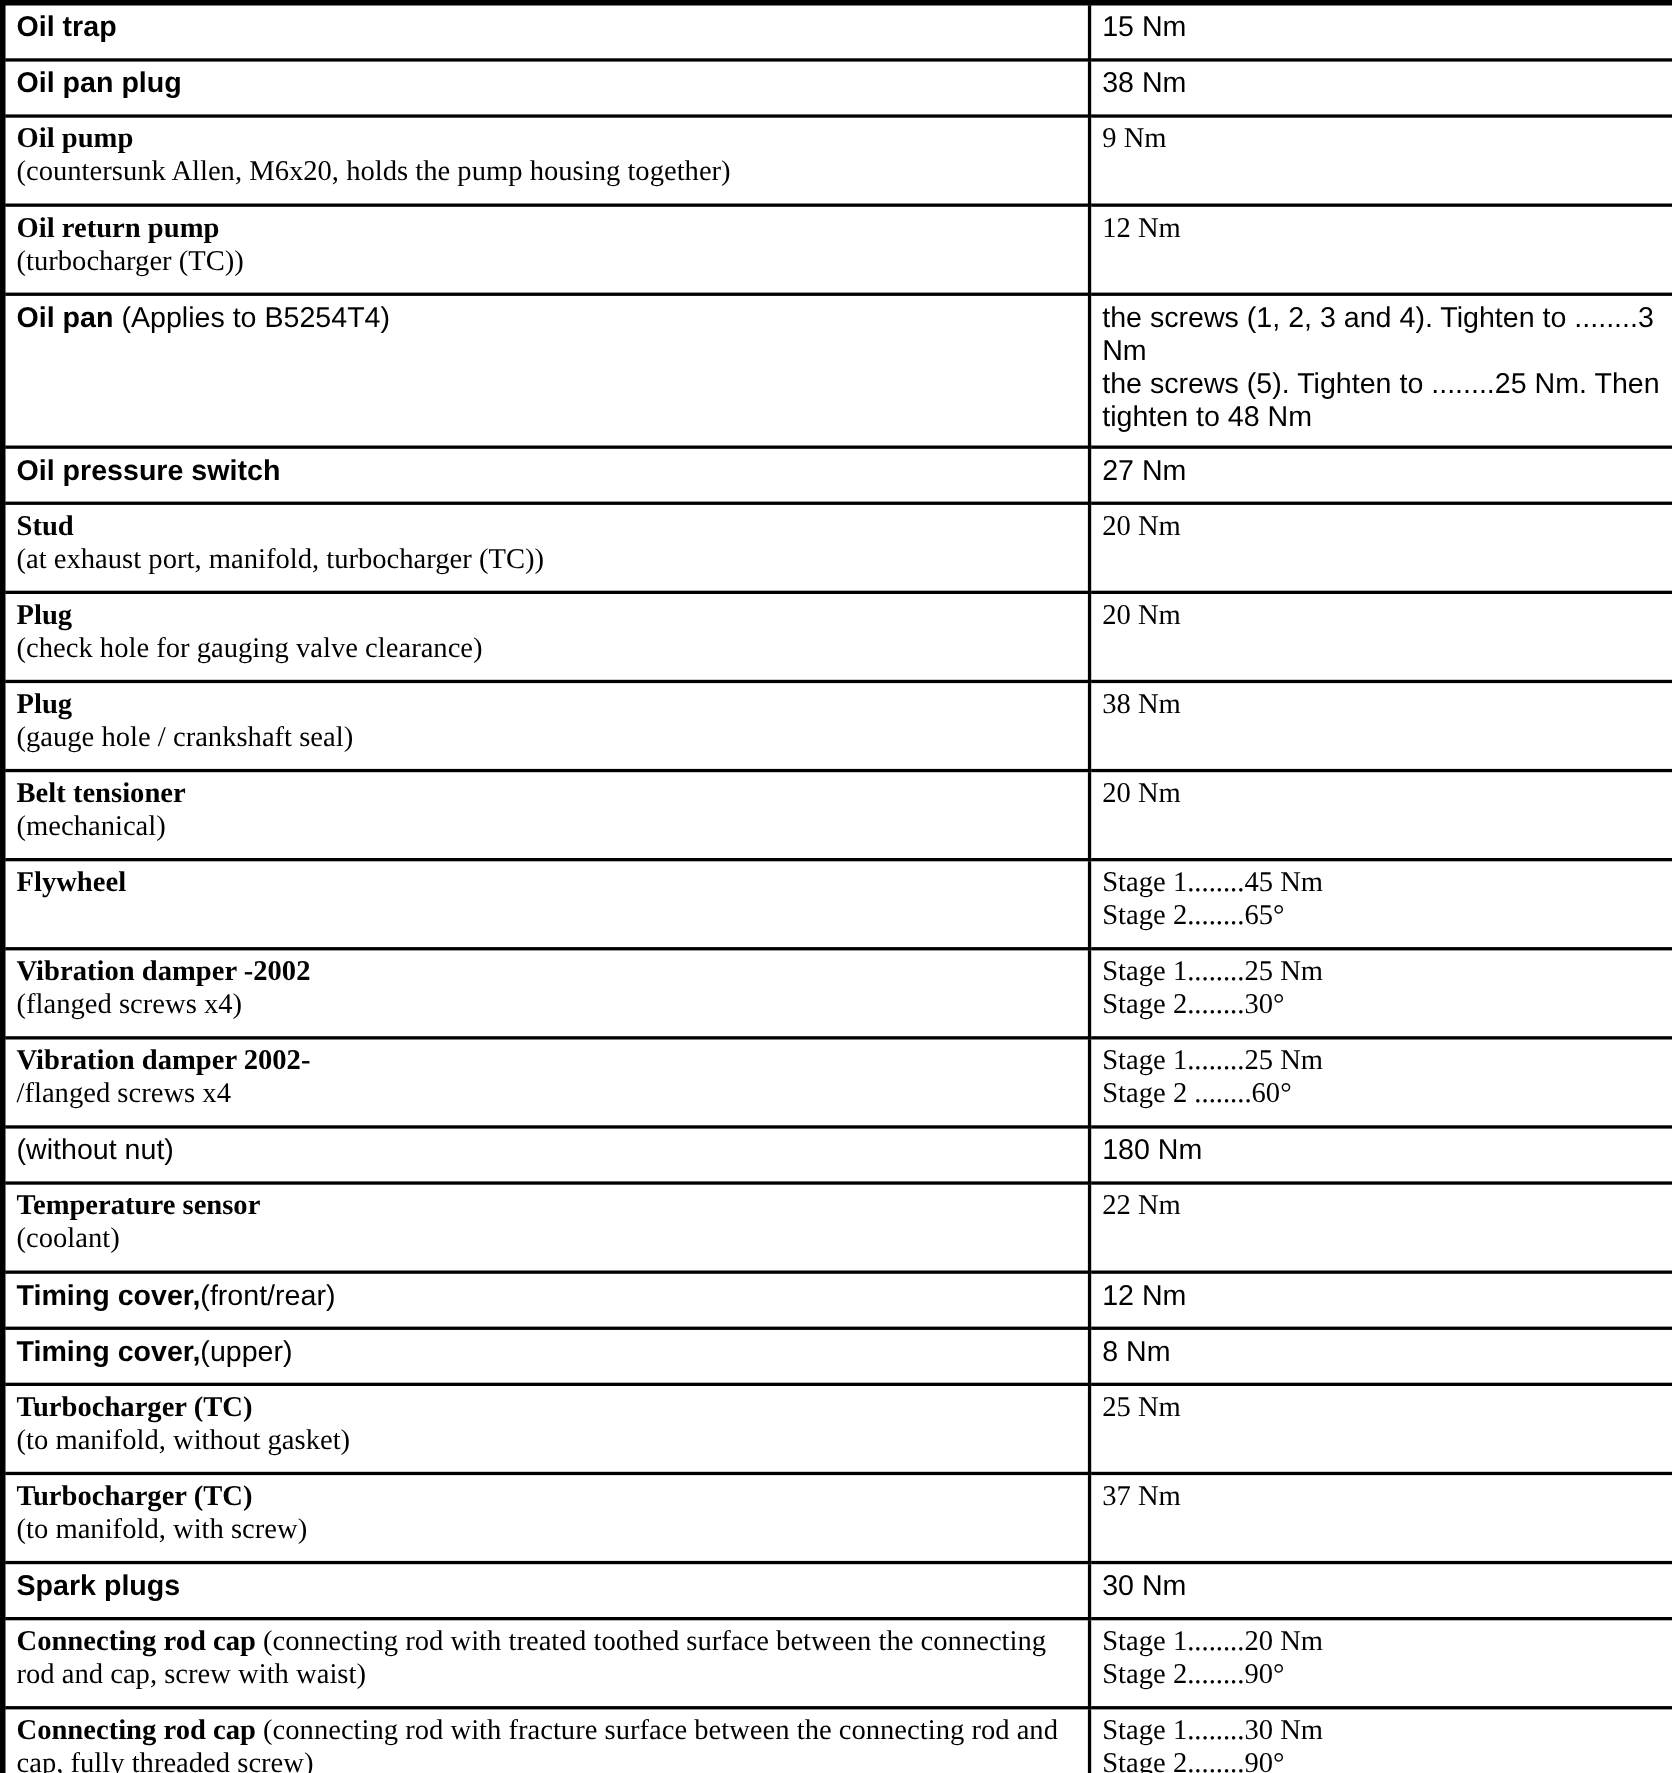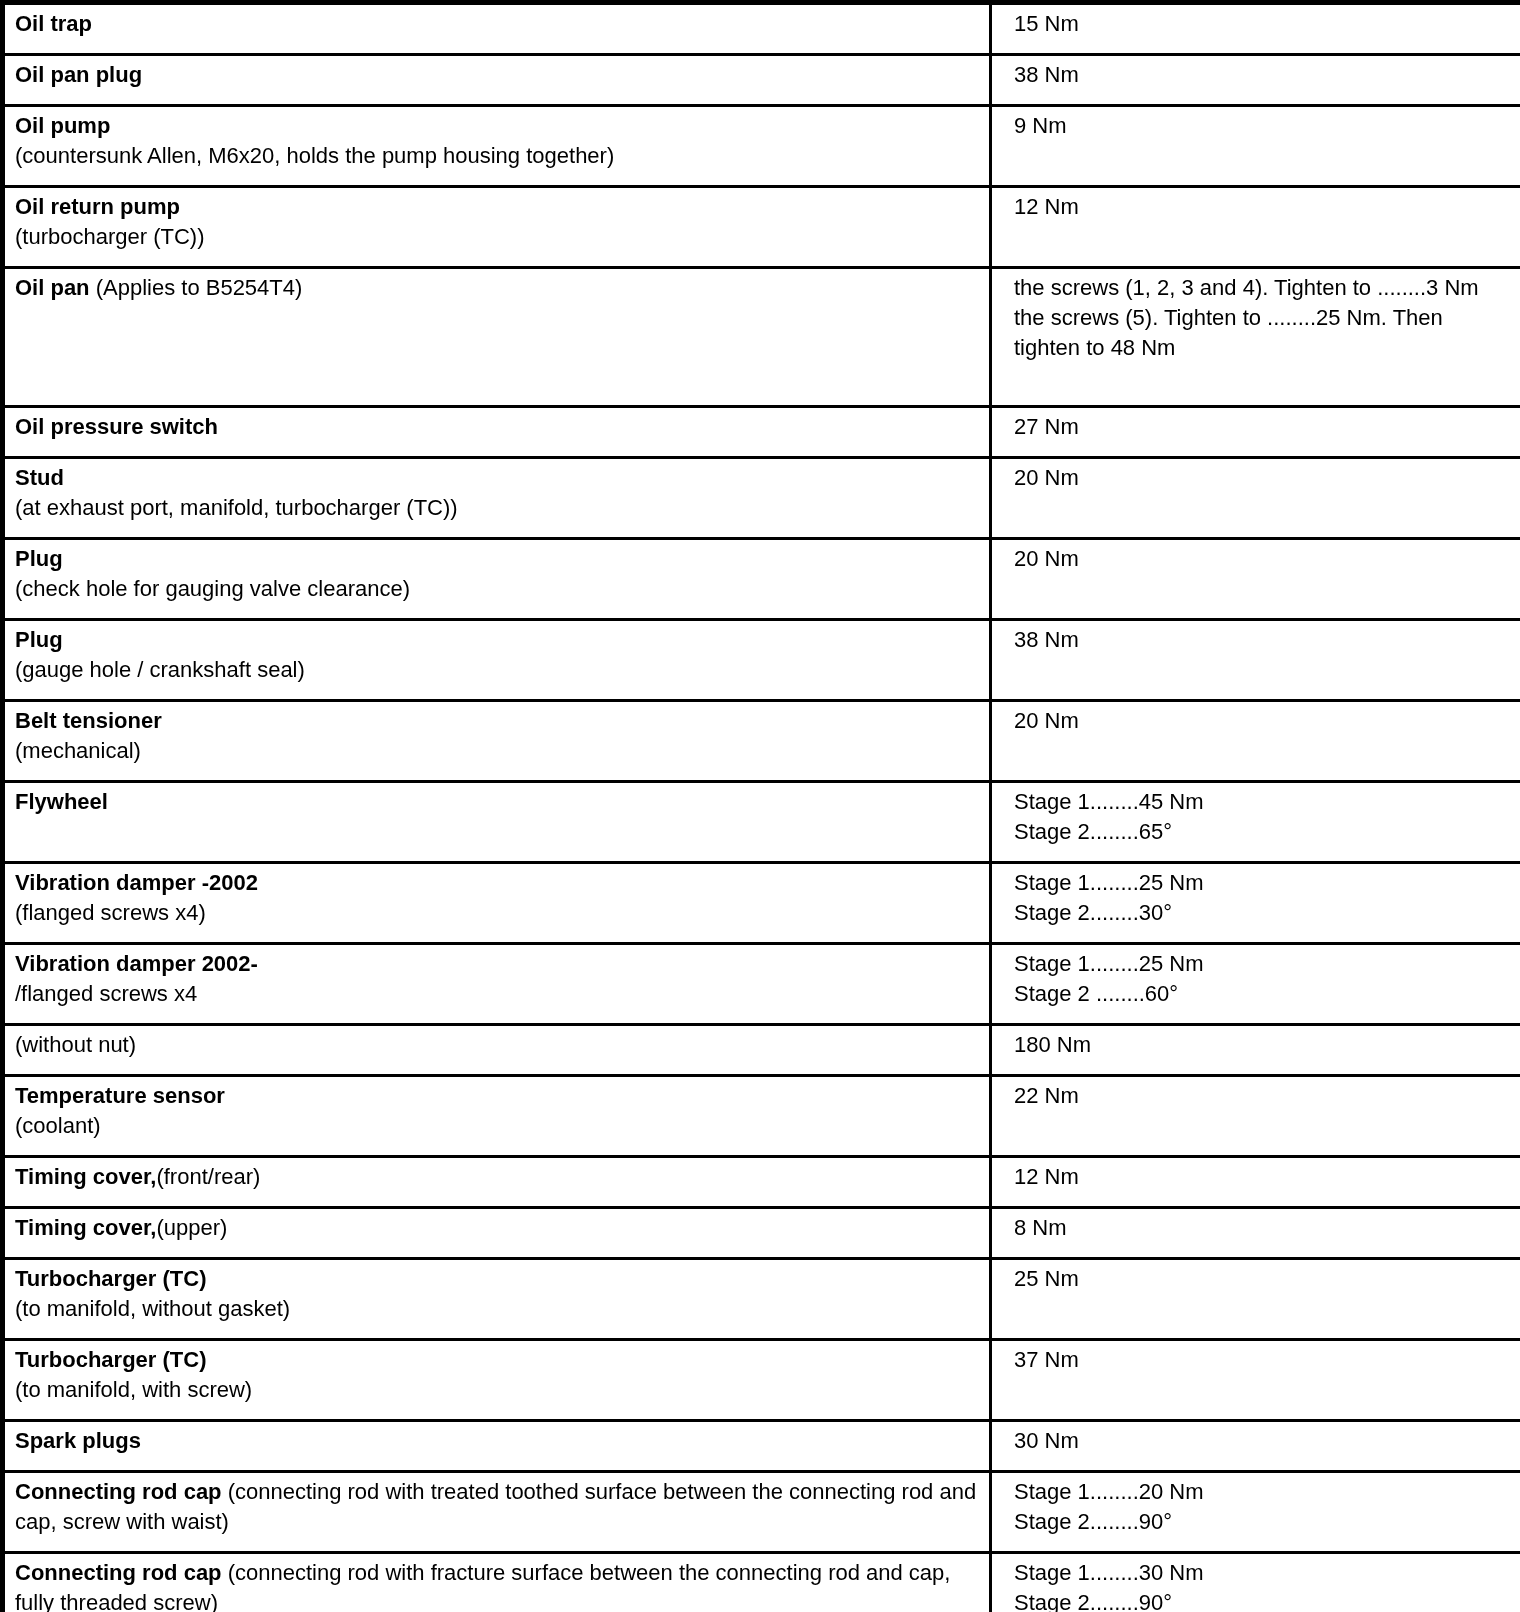--- a/index.html
+++ b/index.html
@@ -15,38 +15,38 @@
   table.spec {
     border-collapse: collapse;
     table-layout: fixed;
     width: 1520px;
     border: 5px solid #000000;
   }
   table.spec td {
     border: 3px solid #000000;
     vertical-align: top;
     padding: 4px 10px;
-    font-size: 22px;
+    font-size: 26px;
     line-height: 30px;
     overflow: hidden;
     word-wrap: break-word;
   }
   col.c1 { width: 988px; }
   col.c2 { width: 532px; }
 
   tr.h1 > td { height: 40px; }
-  tr.h2 > td { height: 70px; }
+  tr.h2 > td { height: 70px; font-family: Liberation Serif, serif; }
   tr.h4 > td { height: 128px; }
 
   td.vmid { vertical-align: middle; }
 
   .b { font-weight: bold; }
   .l1 { display: block; }
   .desc { display: block; }
-  .tq { display: block; margin-left: 12px; }
+  .tq { display: block; }
 </style>
 </head>
 <body>
 
 <table class="spec">
   <colgroup>
       <col class="c1">
       <col class="c2">
     </colgroup>
   <tbody>

